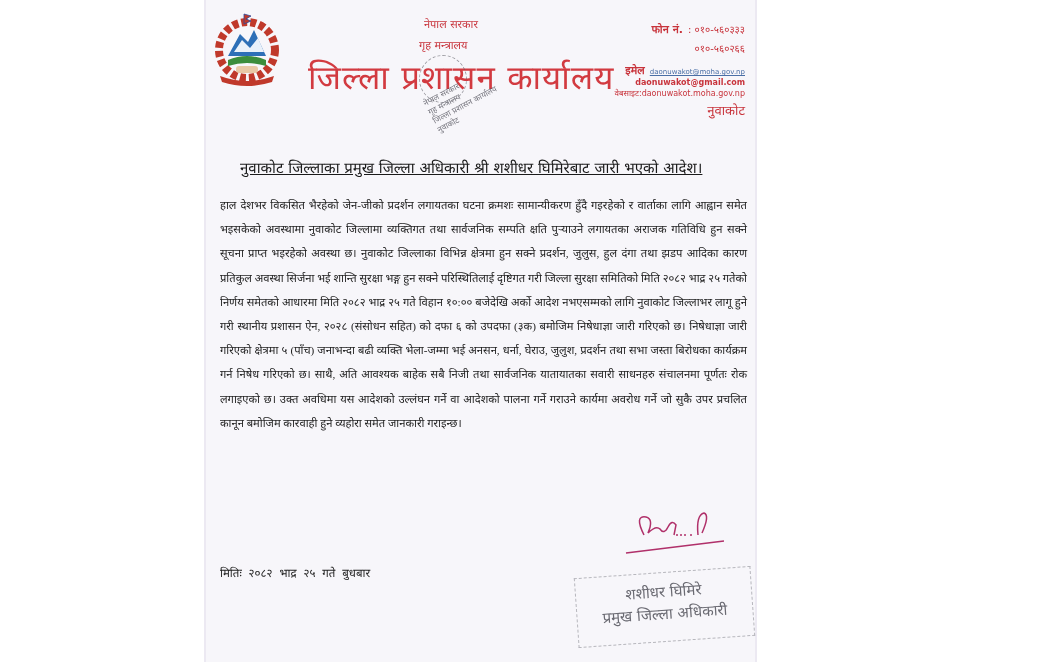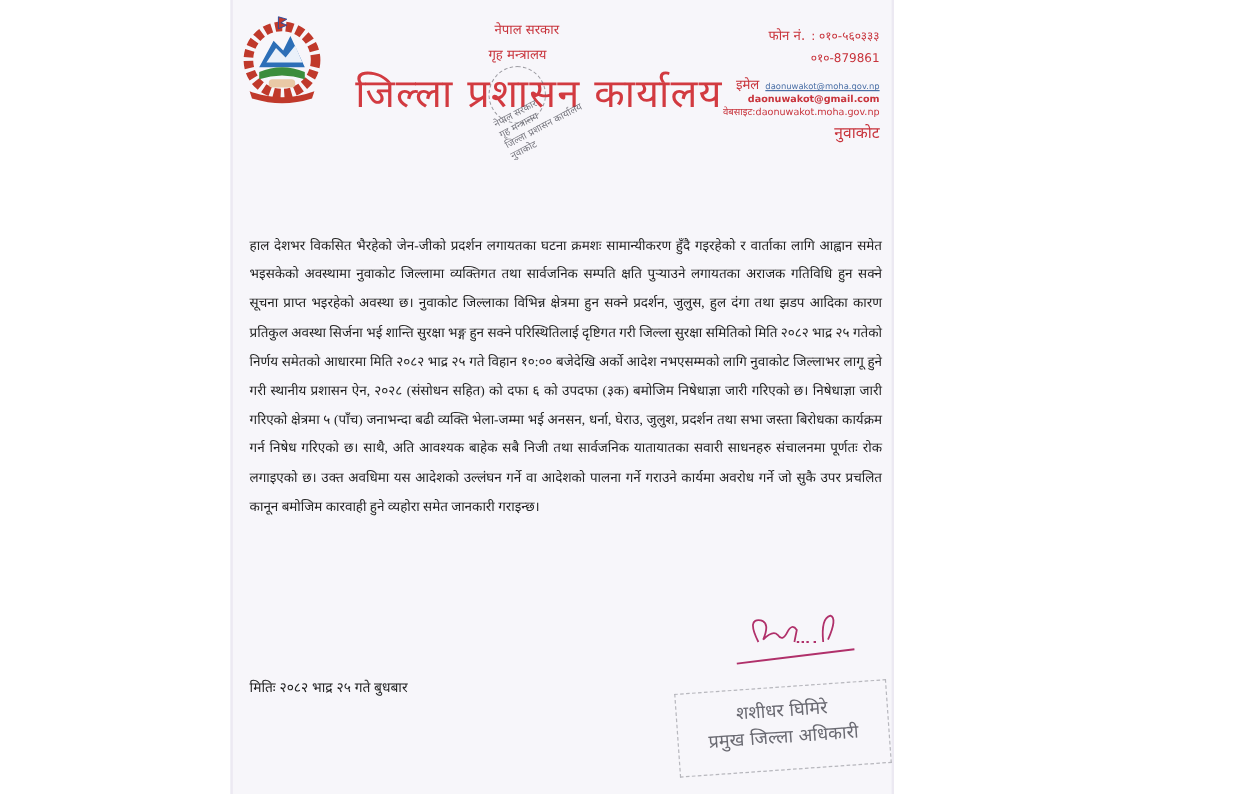--- a/index.html
+++ b/index.html
@@ -3,21 +3,21 @@
 <meta charset="utf-8">
 <style>
   html, body { margin: 0; padding: 0; }
   body {
     width: 1038px; height: 662px; overflow: hidden;
     background: #ffffff;
     font-family: "DejaVu Serif", serif;
     position: relative;
   }
   .page {
-    position: absolute; left: 192px; top: 0; width: 553px; height: 662px;
+    position: absolute; left: 204px; top: 0; width: 553px; height: 662px;
     background: #f7f6fa;
     box-shadow: inset 2px 0 0 #ece9f2, inset -2px 0 0 #ece9f2;
   }
   .emblem {
     position: absolute; left: 10px; top: 12px; width: 66px; height: 78px;
   }
   .gov-name {
     position: absolute; left: 220px; top: 16px; font-size: 11px; color: #c8343c;
     font-family: "DejaVu Sans", sans-serif;
   }
@@ -37,39 +37,39 @@
     position: absolute; left: 218px; top: 100px; width: 90px; line-height: 10px;
     font-size: 8px; color: #4b4b55; transform: rotate(-28deg); transform-origin: left top;
     opacity: 0.75; font-family: "DejaVu Sans", sans-serif;
   }
   .rect-seal div { white-space: nowrap; }
   .contact {
     position: absolute; right: 12px; top: 18px; text-align: right;
     color: #c8343c; font-family: "DejaVu Sans", sans-serif;
   }
   .contact .row { white-space: nowrap; }
-  .contact .lbl { font-weight: normal; font-size: 11px; margin-top: 22px; }
+  .contact .lbl { font-weight: bold; font-size: 11px; margin-top: 22px; }
   .contact .phone { font-size: 10px; margin-top: 40px; }
   .contact .phone2 { font-size: 10px; margin-top: 4px; }
   .contact .email1 { font-size: 7px; text-decoration: underline; color: #4a6fa6; margin-top: 16px; }
   .contact .email2 { font-size: 8px; font-weight: bold; }
   .contact .web { font-size: 8px; font-weight: normal; }
   .contact .district { font-size: 13px; margin-top: 3px; }
   .heading {
     position: absolute; left: 36px; top: 157px; font-size: 15px; color: #1a1a1a;
     text-decoration: underline; white-space: nowrap; font-family: "DejaVu Sans", sans-serif;
   }
   .body-text {
     position: absolute; left: 16px; top: 193px; width: 527px;
     font-size: 11.2px; line-height: 24.2px; color: #222;
     text-align: justify; font-family: Liberation Serif, serif;
   }
   .date-line {
     position: absolute; left: 16px; top: 565px; font-size: 11.5px; color: #222;
-    font-family: Liberation Sans, sans-serif;
+    font-family: Liberation Mono, monospace;
   }
   .signature {
     position: absolute; left: 420px; top: 505px; width: 110px; height: 50px;
   }
   .name-stamp {
     position: absolute; left: 372px; top: 572px; width: 175px; height: 68px;
     border: 1px dashed #b7b7bd; transform: rotate(-4deg);
     font-family: "DejaVu Sans", sans-serif; color: #6a6a72; text-align: center;
   }
   .name-stamp .n1 { font-size: 15px; margin-top: 8px; }
@@ -100,30 +100,31 @@
     <div>गृह मन्त्रालय</div>
     <div>जिल्ला प्रशासन कार्यालय</div>
     <div>नुवाकोट</div>
   </div>
 
   <div class="contact">
     <div class="row">
       <span class="lbl">फोन नं.</span>
       <span class="phone">: ०१०-५६०३३३</span>
     </div>
-    <div class="row phone2">०१०-879861</div>
+    <div class="row phone2">०१०-५६०२६६</div>
     <div class="row" style="margin-top:4px;">
       <span class="lbl">इमेल</span>
       <span class="email1">daonuwakot@moha.gov.np</span>
     </div>
     <div class="row email2">daonuwakot@gmail.com</div>
     <div class="row web">वेबसाइट:daonuwakot.moha.gov.np</div>
     <div class="row district">नुवाकोट</div>
   </div>
 
+  <div class="heading">नुवाकोट जिल्लाका प्रमुख जिल्ला अधिकारी श्री शशीधर घिमिरेबाट जारी भएको आदेश।</div>
 
   <div class="body-text">हाल देशभर विकसित भैरहेको जेन-जीको प्रदर्शन लगायतका घटना क्रमशः सामान्यीकरण हुँदै गइरहेको र वार्ताका लागि आह्वान समेत भइसकेको अवस्थामा नुवाकोट जिल्लामा व्यक्तिगत तथा सार्वजनिक सम्पति क्षति पुऱ्याउने लगायतका अराजक गतिविधि हुन सक्ने सूचना प्राप्त भइरहेको अवस्था छ। नुवाकोट जिल्लाका विभिन्न क्षेत्रमा हुन सक्ने प्रदर्शन, जुलुस, हुल दंगा तथा झडप आदिका कारण प्रतिकुल अवस्था सिर्जना भई शान्ति सुरक्षा भङ्ग हुन सक्ने परिस्थितिलाई दृष्टिगत गरी जिल्ला सुरक्षा समितिको मिति २०८२ भाद्र २५ गतेको निर्णय समेतको आधारमा मिति २०८२ भाद्र २५ गते विहान १०:०० बजेदेखि अर्को आदेश नभएसम्मको लागि नुवाकोट जिल्लाभर लागू हुने गरी स्थानीय प्रशासन ऐन, २०२८ (संसोधन सहित) को दफा ६ को उपदफा (३क) बमोजिम निषेधाज्ञा जारी गरिएको छ। निषेधाज्ञा जारी गरिएको क्षेत्रमा ५ (पाँच) जनाभन्दा बढी व्यक्ति भेला-जम्मा भई अनसन, धर्ना, घेराउ, जुलुश, प्रदर्शन तथा सभा जस्ता बिरोधका कार्यक्रम गर्न निषेध गरिएको छ। साथै, अति आवश्यक बाहेक सबै निजी तथा सार्वजनिक यातायातका सवारी साधनहरु संचालनमा पूर्णतः रोक लगाइएको छ। उक्त अवधिमा यस आदेशको उल्लंघन गर्ने वा आदेशको पालना गर्ने गराउने कार्यमा अवरोध गर्ने जो सुकै उपर प्रचलित कानून बमोजिम कारवाही हुने व्यहोरा समेत जानकारी गराइन्छ।</div>
 
   <div class="date-line">मितिः २०८२ भाद्र २५ गते बुधबार</div>
 
   <svg class="signature" viewBox="0 0 110 50">
     <path d="M20 30 Q10 10 22 12 Q30 14 24 28 Q32 20 36 24 Q40 30 44 22 Q48 14 52 20 L50 30" fill="none" stroke="#b0306a" stroke-width="1.5"></path>
     <path d="M52 30 L62 30 M66 30 L70 30" stroke="#b0306a" stroke-width="1.5" stroke-dasharray="2 2"></path>
     <path d="M74 30 Q72 10 80 8 Q86 10 78 28" fill="none" stroke="#b0306a" stroke-width="1.5"></path>
     <path d="M2 48 L100 36" stroke="#b0306a" stroke-width="1.6"></path>

